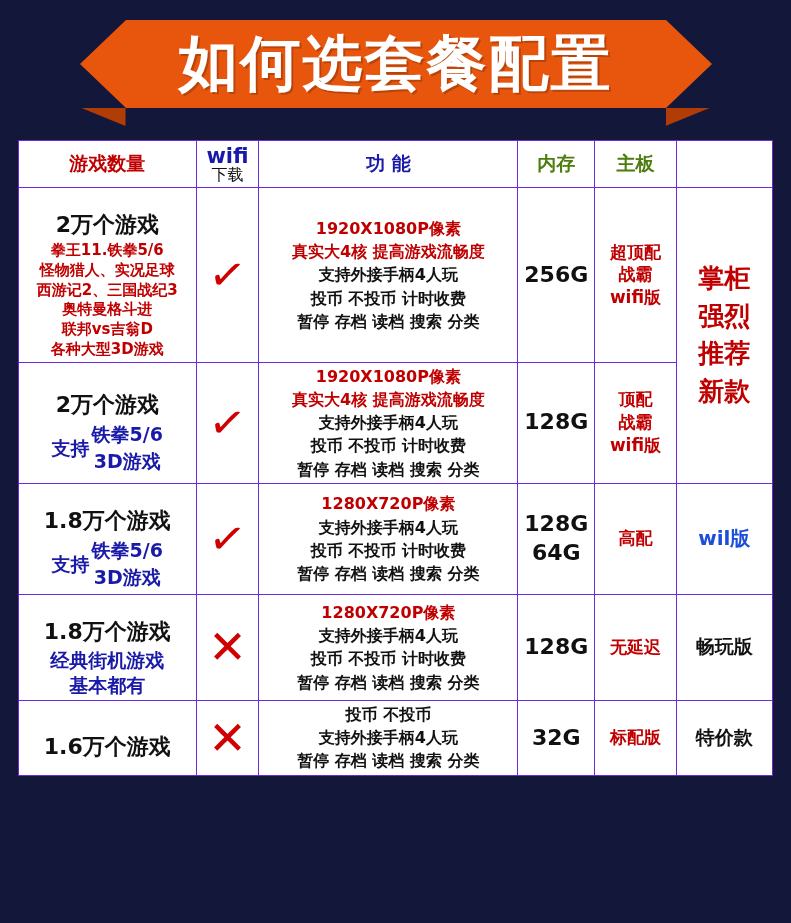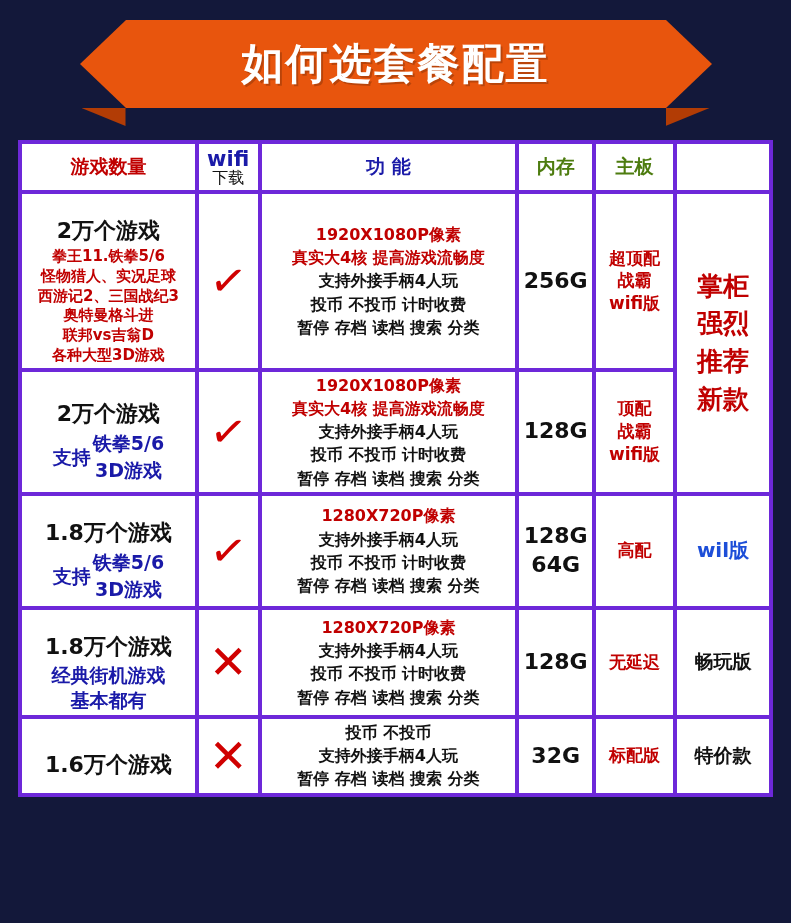--- a/index.html
+++ b/index.html
@@ -26,34 +26,34 @@
     border-top:44px solid transparent;border-bottom:44px solid transparent;
   }
   .ribbon:before{left:-46px;border-right:46px solid #e8550d;}
   .ribbon:after{right:-46px;border-left:46px solid #e8550d;}
   .ribbon .tail-l,.ribbon .tail-r{
     position:absolute;bottom:-18px;width:44px;height:18px;background:#b23c05;
   }
   .ribbon .tail-l{left:-44px;clip-path:polygon(0 0,100% 0,100% 100%);}
   .ribbon .tail-r{right:-44px;clip-path:polygon(0 0,100% 0,0 100%);}
   .ribbon h1{
-    margin:0;color:#fff;font-size:42px;font-weight:bold;
+    margin:0;color:#fff;font-size:60px;font-weight:bold;
     letter-spacing:2px;font-family:"DejaVu Sans","Liberation Sans",sans-serif;
     text-shadow:2px 2px 0 #00000033;
     white-space:nowrap;
     text-align:center;
   }
   
   .table{
     position:absolute;left:18px;top:140px;width:755px;
     border-collapse:collapse;background:#fff;
     table-layout:fixed;
   }
   .table td,.table th{
-    border:4px solid #6d28d9;
+    border:1px solid #6d28d9;
     text-align:center;vertical-align:middle;
     padding:2px 2px;
   }
   .hdr td{
     font-size:19px;font-weight:bold;color:#c00000;height:42px;
   }
   .hdr td.blue{color:#1a1aa8;}
   .hdr td.dark{color:#4d7c0f;}
   .wifi-h{line-height:1.05;}
   .wifi-h .w1{display:block;font-size:21px;color:#1a1aa8;font-weight:bold;}

